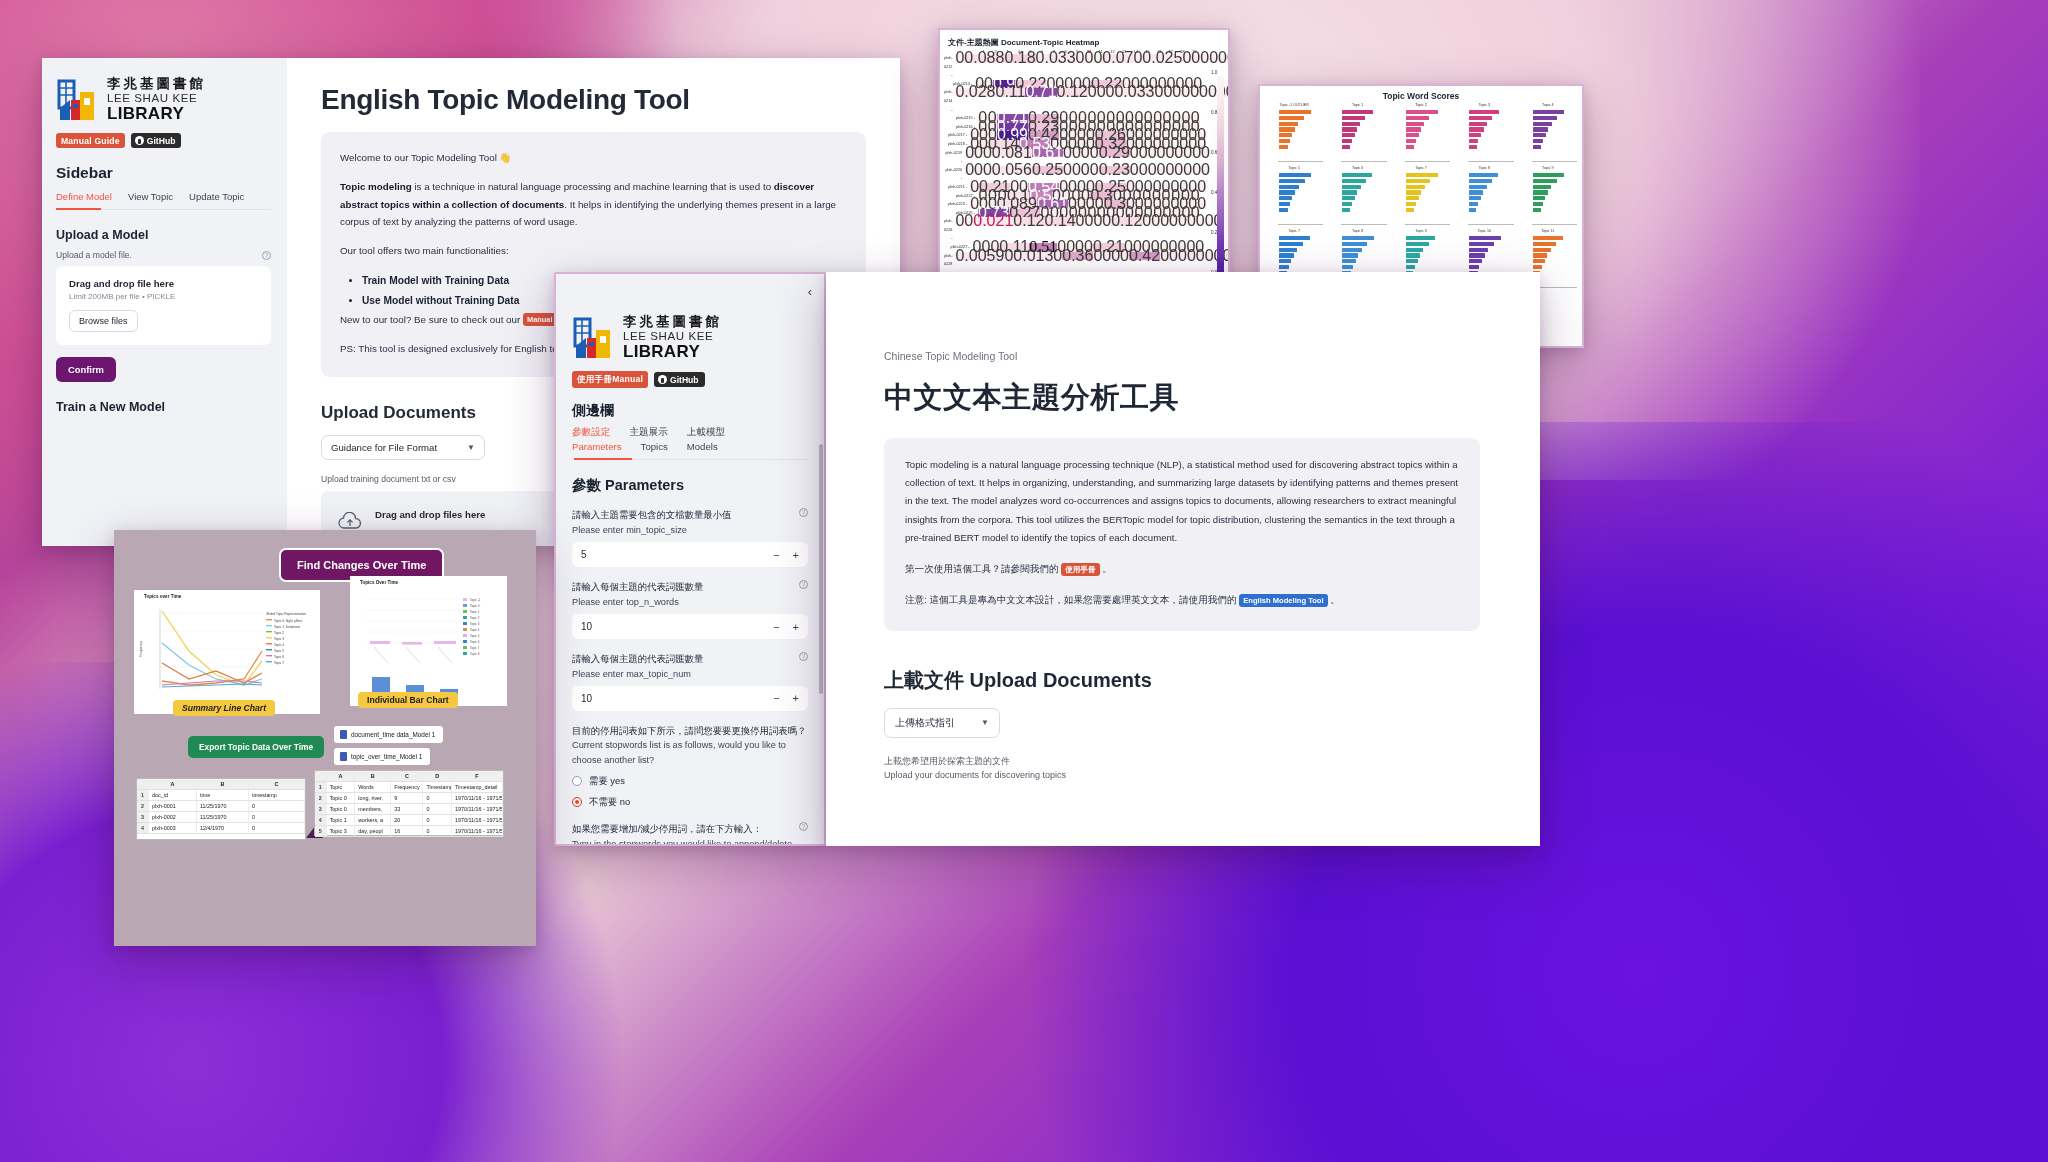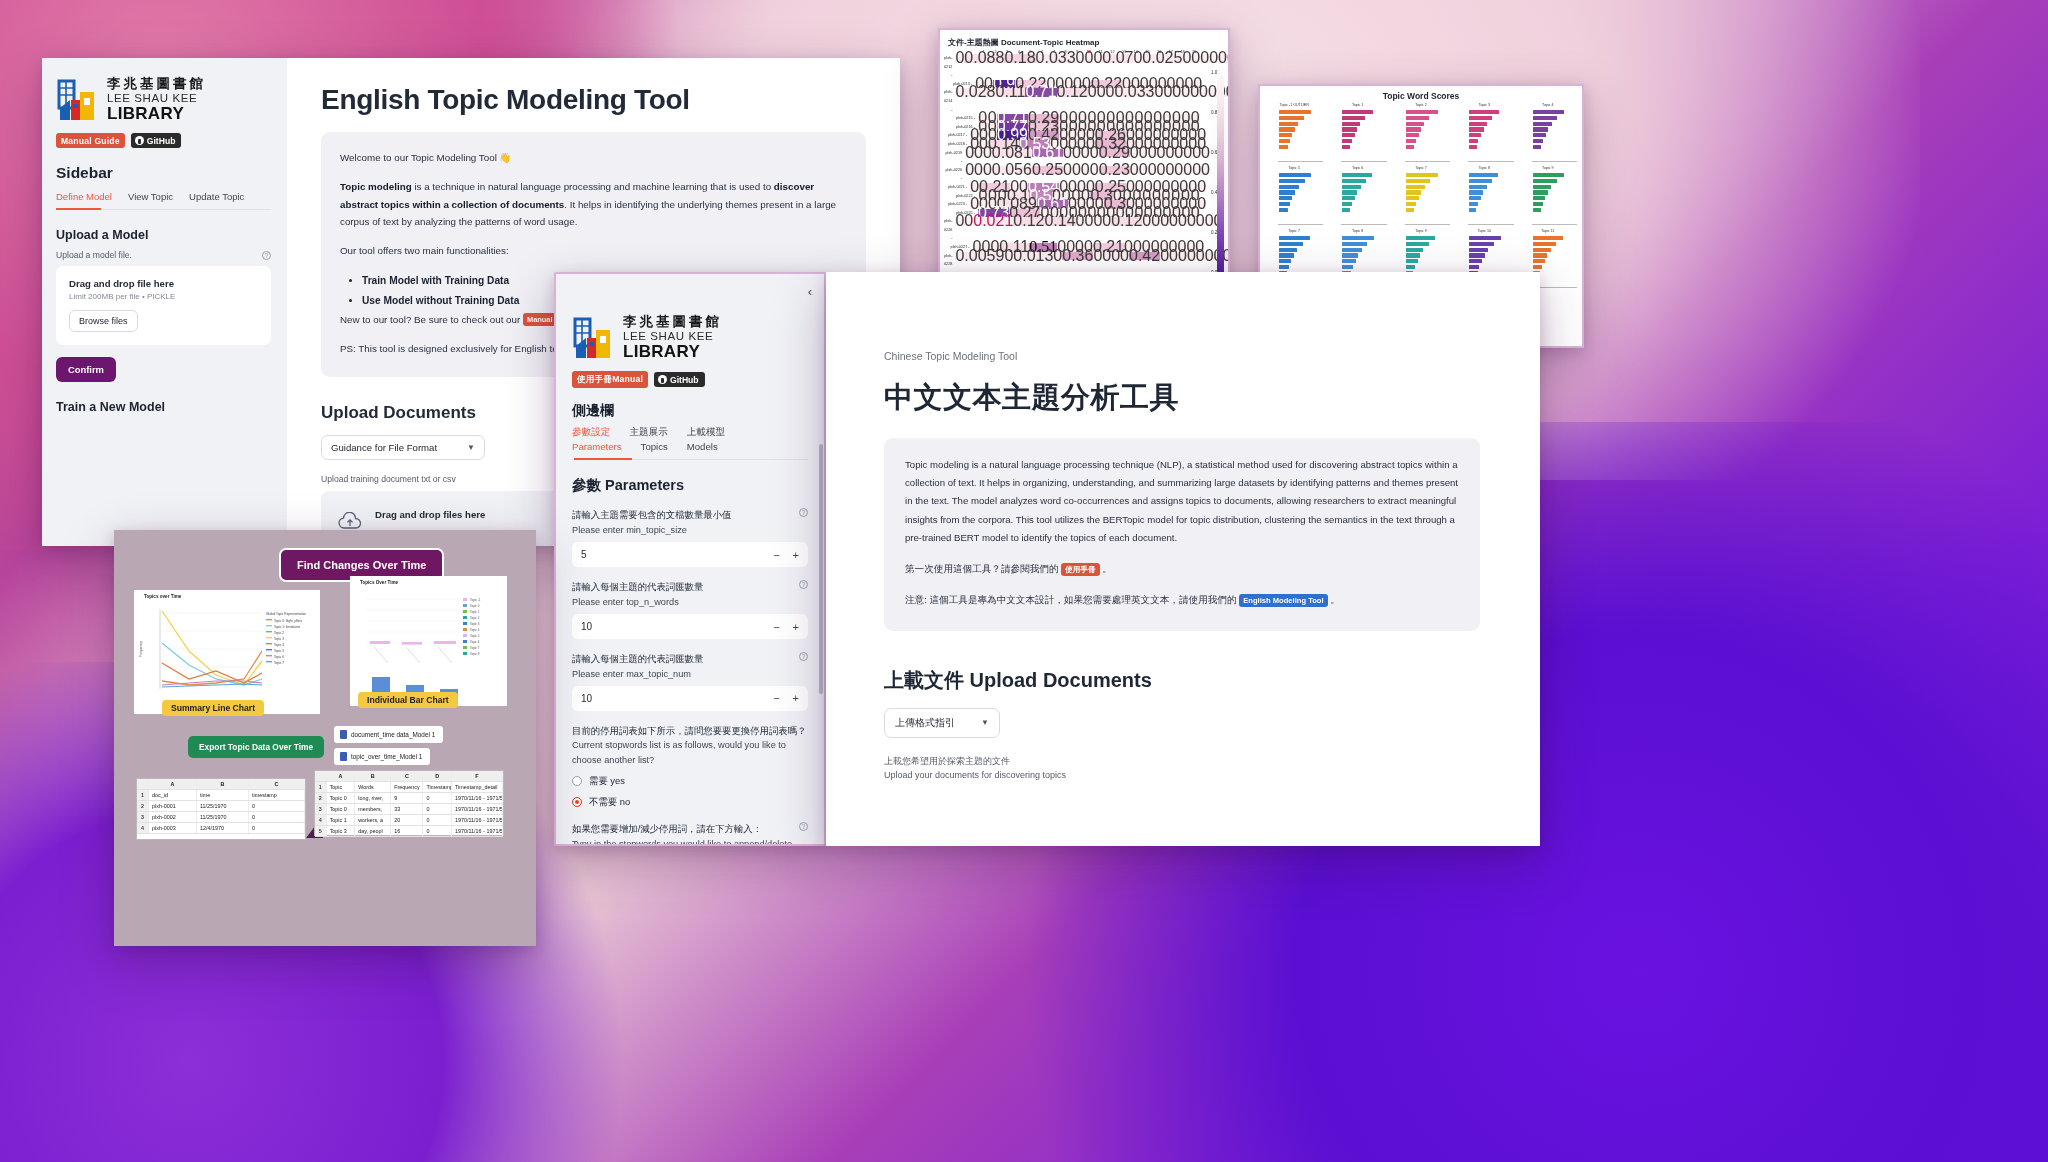--- a/index.html
+++ b/index.html
@@ -143,21 +143,21 @@
   
   #overtime-window { left: 114px; top: 530px; width: 422px; height: 416px; background: #b9a8b4; }
   .ot-inner { position:relative; width:100%; height:100%; }
   .ot-btn { position:absolute; left: 165px; top: 18px; background:#701763; color:#fff;
      font-size: 11px; font-weight: 700; padding: 9px 16px; border-radius: 7px; border:2px solid #fff; }
   .ot-card { position:absolute; background:#fff; }
   .ot-c1 { left: 20px; top: 60px; width: 186px; height: 124px; }
   .ot-c2 { left: 236px; top: 46px; width: 157px; height: 130px; }
   .ot-cardtitle { font-size: 4.6px; font-weight:700; color:#222; padding: 4px 0 0 10px; }
   .ot-label { position:absolute; font-size: 8.6px; font-weight:700; padding: 3px 9px; border-radius:4px; color:#1d1d1d; }
-  .ot-lab1 { left: 48px; top: 170px; background:#f5c842; }
+  .ot-lab1 { left: 59px; top: 170px; background:#f5c842;font-style:italic; }
   .ot-lab2 { left: 244px; top: 162px; background:#f5c842; }
   .ot-export { position:absolute; left: 74px; top: 206px; background:#1f8a54; color:#fff;
      font-size: 8.4px; font-weight:700; padding: 6px 11px; border-radius: 5px; }
   .ot-file { position:absolute; background:#fff; border-radius:3px; font-size:6.4px; color:#1a1a1a;
      padding: 4px 8px 4px 6px; display:flex; align-items:center; gap: 4px; }
   .ot-f1 { left: 220px; top: 196px; }
   .ot-f2 { left: 220px; top: 218px; }
   .ot-fileicon { width: 7px; height: 9px; background:#3b5bb5; border-radius:1px; flex:none; }
   .ot-table { position:absolute; background:#fff; border:1px solid #b9b9b9; }
   .ot-t1 { left: 22px; top: 248px; width: 170px; height: 62px; }

